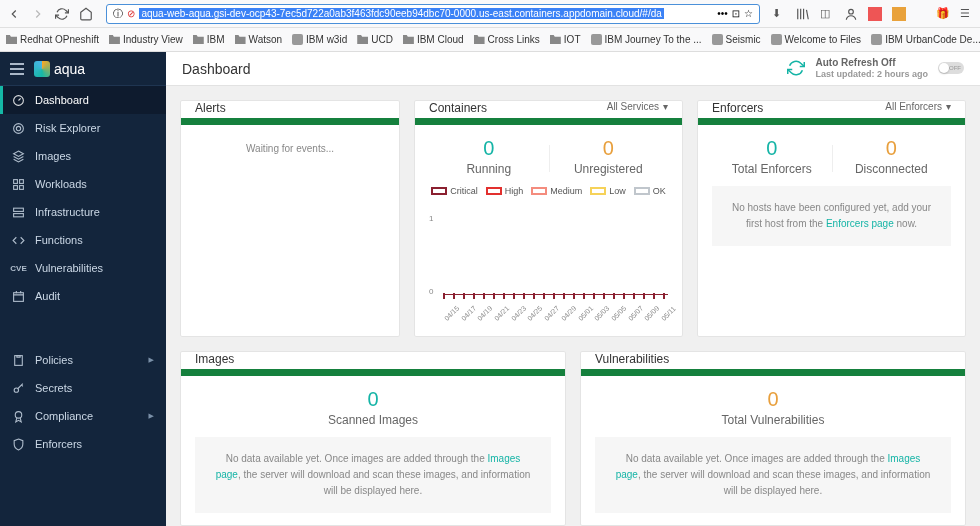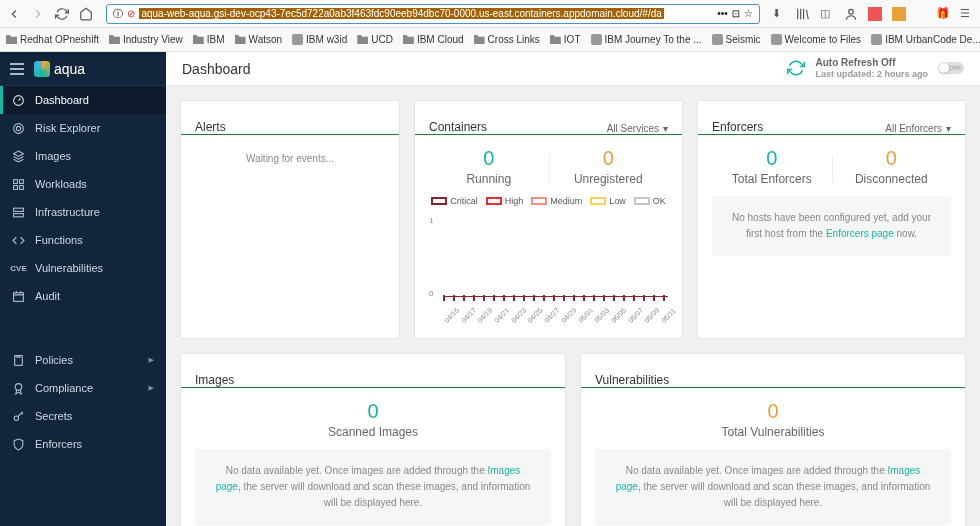--- a/index.html
+++ b/index.html
@@ -4,21 +4,21 @@
 <style>
 * { margin: 0; padding: 0; box-sizing: border-box; }
 body { font-family: -apple-system, BlinkMacSystemFont, "Segoe UI", Arial, sans-serif; font-size: 11px; width: 980px; height: 526px; overflow: hidden; background: #f5f5f5; }
 
 
 .browser-bar { height: 28px; background: #f9f9fa; border-bottom: 1px solid #e0e0e0; display: flex; align-items: center; padding: 0 6px; gap: 4px; }
 .nav-buttons { display: flex; gap: 8px; align-items: center; }
 .nav-btn { width: 16px; height: 16px; display: flex; align-items: center; justify-content: center; color: #555; cursor: pointer; }
 .url-bar { flex: 1; height: 20px; background: #fff; border: 1px solid #4a90d9; border-radius: 3px; margin: 0 8px; display: flex; align-items: center; padding: 0 6px; font-size: 10px; gap: 4px; }
 .url-text { flex: 1; color: #444; white-space: nowrap; overflow: hidden; }
-.url-text .highlight { background: #a16207; color: #fff; padding: 0 2px; margin-top: 43px; }
+.url-text .highlight { background: #3b82f6; color: #fff; padding: 0 2px; margin-top: 43px; }
 .toolbar-icons { display: flex; gap: 10px; align-items: center; }
 .toolbar-icon { width: 14px; height: 14px; color: #555; }
 
 
 .bookmark-bar { height: 24px; background: #f9f9fa; border-bottom: 1px solid #ddd; display: flex; align-items: center; padding: 0 6px; gap: 10px; overflow: hidden; }
 .bookmark { display: flex; align-items: center; gap: 3px; font-size: 10px; color: #333; cursor: pointer; white-space: nowrap; }
 .bookmark-folder { width: 11px; height: 9px; background: #888; clip-path: polygon(0 0, 35% 0, 45% 20%, 100% 20%, 100% 100%, 0 100%); }
 .bookmark-favicon { width: 11px; height: 11px; background: #999; border-radius: 2px; }
 
 
@@ -46,35 +46,35 @@
 .refresh-icon { width: 18px; height: 18px; color: #15b4a6; }
 .refresh-text { font-size: 10px; color: #666; line-height: 1.2; font-weight: bold; }
 .refresh-text .sub { font-size: 9px; color: #999; }
 .toggle { width: 26px; height: 12px; background: #ddd; border-radius: 6px; position: relative; cursor: pointer; font-size: 6px; color: #999; display: flex; align-items: center; justify-content: flex-end; padding-right: 3px; }
 .toggle::before { content: ""; position: absolute; left: 1px; top: 1px; width: 10px; height: 10px; background: #fff; border-radius: 50%; box-shadow: 0 1px 2px rgba(0,0,0,.2); }
 
 .content { flex: 1; padding: 14px; overflow: auto; }
 .grid { display: grid; grid-template-columns: 220px 1fr 1fr; gap: 14px; }
 .grid.row2 { grid-template-columns: 1fr 1fr; margin-top: 14px; }
 .card { background: #fff; border: 1px solid #e4e4e4; border-radius: 2px; }
-.card-header { height: 34px; display: flex; align-items: flex-end; padding: 0 14px; border-bottom: 1px solid #15803d; }
+.card-header { height: 24px; display: flex; align-items: flex-start; padding: 0 14px; border-bottom: 7px solid #15803d; }
 .card-title { font-size: 12px; color: #333; font-weight: 400; }
 .card-filter { margin-left: auto; font-size: 10px; color: #666; display: flex; align-items: center; gap: 4px; cursor: pointer; }
 .card-body { padding: 12px 14px; }
 
 .waiting { font-size: 10px; color: #888; text-align: center; padding: 6px 0; }
 
 .metrics { display: flex; }
 .metric { flex: 1; text-align: center; position: relative; }
 .metric + .metric::before { content: ""; position: absolute; left: 0; top: 8px; bottom: 4px; width: 1px; background: #eee; }
 .metric-value { font-size: 20px; font-weight: 400; color: #15b4a6; }
 .metric-value.orange { color: #e89f3c; }
 .metric-label { font-size: 12px; color: #666; margin-top: 2px; }
 
-.legend { display: flex; gap: 8px; justify-content: center; margin: 10px 0 10px; flex-wrap: wrap; }
+.legend { display: flex; gap: 8px; justify-content: center; margin: 10px 0 18px; flex-wrap: wrap; }
 .legend-item { display: flex; align-items: center; gap: 3px; font-size: 9px; color: #555; }
 .legend-sw { width: 16px; height: 8px; border: 2px solid; background: #fff; }
 .sw-critical { border-color: #8b2030; }
 .sw-high { border-color: #e2302e; }
 .sw-medium { border-color: #f48c7e; }
 .sw-low { border-color: #f6d259; }
 .sw-ok { border-color: #c0c6cc; }
 
 .chart { height: 110px; position: relative; margin-top: 4px; padding-left: 14px; padding-bottom: 28px; }
 .chart-y { position: absolute; left: 0; font-size: 8px; color: #888; }
@@ -292,35 +292,35 @@
               <rect x="5" y="3" width="14" height="18"></rect>
               <path d="M9 3h6v3H9z"></path>
             </svg>
           </span>
           <span>Policies</span>
           <span class="nav-expand">▶</span>
         </div>
         <div class="nav-item">
           <span class="nav-icon">
             <svg width="13" height="13" viewBox="0 0 24 24" fill="none" stroke="currentColor" stroke-width="2">
+              <circle cx="8" cy="15" r="4"></circle>
+              <path d="M11 12l9-9M17 5l3 3"></path>
+            </svg>
+          </span>
+          <span>Secrets</span>
+        </div>
+        <div class="nav-item">
+          <span class="nav-icon">
+            <svg width="13" height="13" viewBox="0 0 24 24" fill="none" stroke="currentColor" stroke-width="2">
               <circle cx="12" cy="9" r="6"></circle>
               <path d="M9 14l-2 8 5-3 5 3-2-8"></path>
             </svg>
           </span>
           <span>Compliance</span>
           <span class="nav-expand">▶</span>
-        </div>
-        <div class="nav-item">
-          <span class="nav-icon">
-            <svg width="13" height="13" viewBox="0 0 24 24" fill="none" stroke="currentColor" stroke-width="2">
-              <circle cx="8" cy="15" r="4"></circle>
-              <path d="M11 12l9-9M17 5l3 3"></path>
-            </svg>
-          </span>
-          <span>Secrets</span>
         </div>
         <div class="nav-item">
           <span class="nav-icon">
             <svg width="13" height="13" viewBox="0 0 24 24" fill="none" stroke="currentColor" stroke-width="2">
               <path d="M12 2l8 3v6c0 5-3 9-8 11-5-2-8-6-8-11V5l8-3z"></path>
             </svg>
           </span>
           <span>Enforcers</span>
         </div>
       </div>

